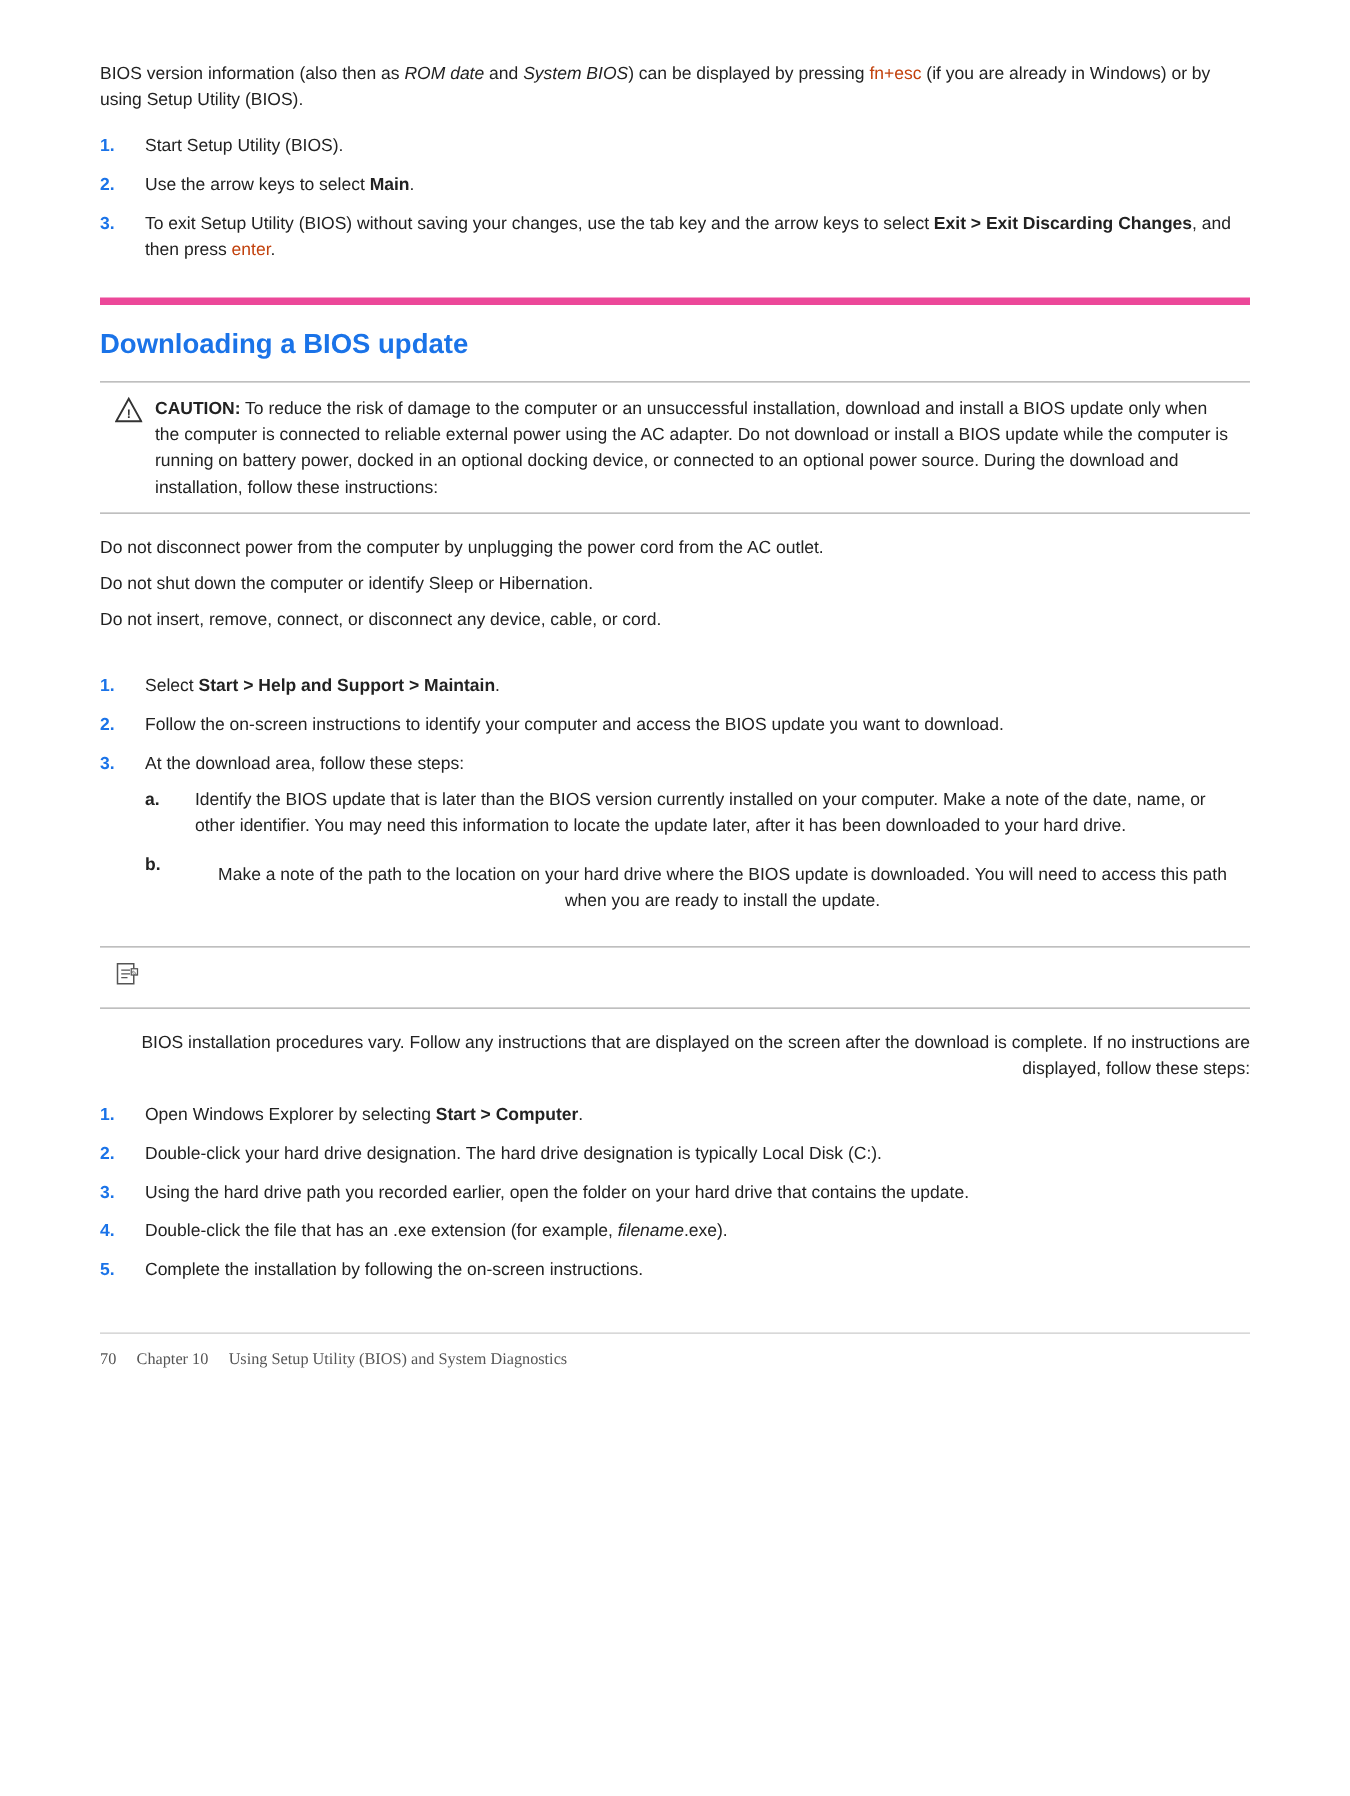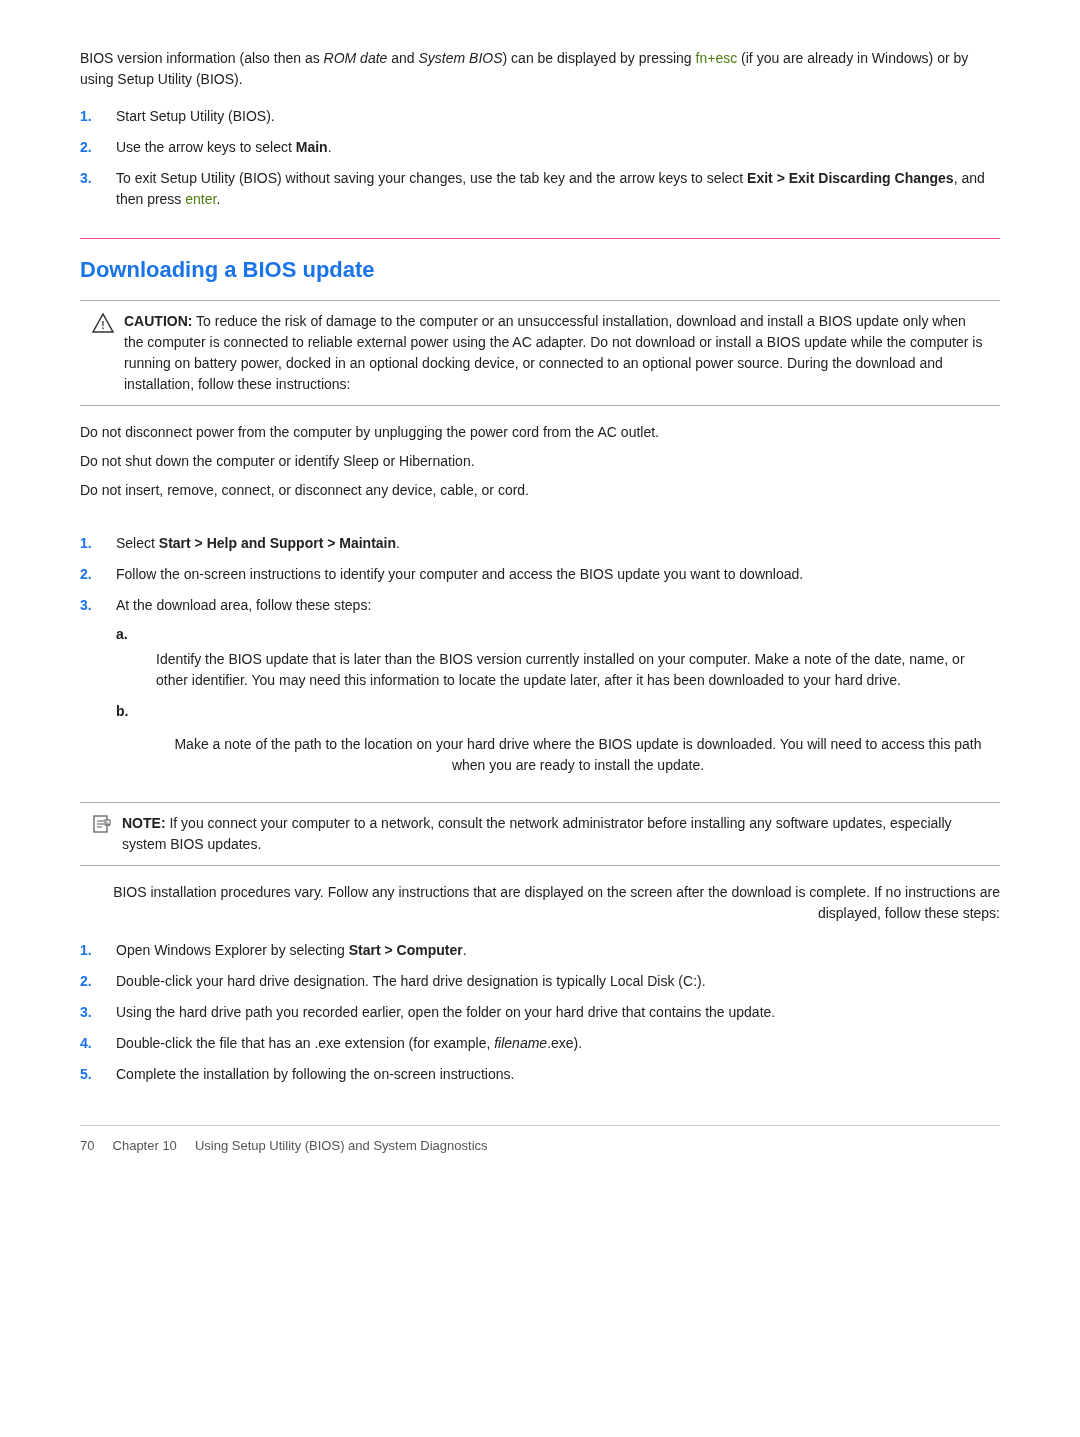--- a/index.html
+++ b/index.html
@@ -10,21 +10,21 @@
       color: #222222;
       width: 1080px;
       min-height: 1437px;
       padding: 48px 80px 60px 80px;
       line-height: 1.5;
     }
     .intro-paragraph {
       margin-bottom: 16px;
     }
     .link-blue {
-      color: #4d7c0f;
+      color: #c2410c;
       text-decoration: none;
     }
     .ordered-list {
       list-style: none;
       padding: 0;
       margin: 0 0 16px 0;
     }
     .ordered-list li {
       display: flex;
       margin-bottom: 10px;
@@ -37,21 +37,21 @@
       flex-shrink: 0;
     }
     .list-content {
       flex: 1;
     }
     .section-title {
       color: #1a73e8;
       font-size: 22px;
       font-weight: bold;
       margin: 28px 0 14px 0;
-      border-top: 1px solid #ec4899;
+      border-top: 6px solid #ec4899;
       padding-top: 14px;
     }
     .caution-box {
       border-top: 1px solid #aaaaaa;
       border-bottom: 1px solid #aaaaaa;
       padding: 10px 12px;
       margin-bottom: 16px;
       display: flex;
       gap: 10px;
     }
@@ -98,32 +98,32 @@
       margin-bottom: 10px;
     }
     .sub-list-label {
       color: #222222;
       font-weight: bold;
       min-width: 40px;
       flex-shrink: 0;
     }
     .sub-content {
       flex: 1;
-      margin-top: 25px;
     }
     .sub-para {
       margin-top: 8px;
       text-align: center;
     }
     .footer-bar {
       border-top: 1px solid #cccccc;
       margin-top: 40px;
       padding-top: 10px;
       color: #555555;
       font-size: 13px;
+      font-family: Liberation Serif, serif;
     }
     .bold { font-weight: bold; }
     .italic { font-style: italic; }
   </style>
 </head>
 <body>
 
 <p class="intro-paragraph">
   <span>BIOS version information (also then as </span><span class="italic">ROM date</span><span> and </span><span class="italic">System BIOS</span><span>) can be displayed by pressing </span><a class="link-blue" href="#">fn+esc</a><span> (if you are already in Windows) or by using Setup Utility (BIOS).</span>
 </p>
@@ -201,24 +201,20 @@
   <div class="note-icon">
     <svg class="note-paper" viewBox="0 0 20 20">
       <rect x="2" y="1" width="13" height="16" fill="none" stroke="#555" stroke-width="1.2"></rect>
       <line x1="5" y1="6" x2="12" y2="6" stroke="#555" stroke-width="1"></line>
       <line x1="5" y1="9" x2="12" y2="9" stroke="#555" stroke-width="1"></line>
       <line x1="5" y1="12" x2="10" y2="12" stroke="#555" stroke-width="1"></line>
       <rect x="13" y="5" width="5" height="5" fill="white" stroke="#555" stroke-width="1"></rect>
       <text x="15.5" y="11" text-anchor="middle" font-size="6" fill="#555">✎</text>
     </svg>
   </div>
-  <div>
-    <span class="note-label">NOTE:</span>
-    <span>If you connect your computer to a network, consult the network administrator before installing any software updates, especially system BIOS updates.</span>
-  </div>
 </div>
 
 <p style="margin-bottom:16px;text-align:right;">BIOS installation procedures vary. Follow any instructions that are displayed on the screen after the download is complete. If no instructions are displayed, follow these steps:</p>
 
 <ol class="ordered-list">
   <li>
     <span class="list-num">1.</span>
     <span class="list-content">
       <span>Open Windows Explorer by selecting </span><span class="bold">Start &gt; Computer</span><span>.</span>
     </span>

